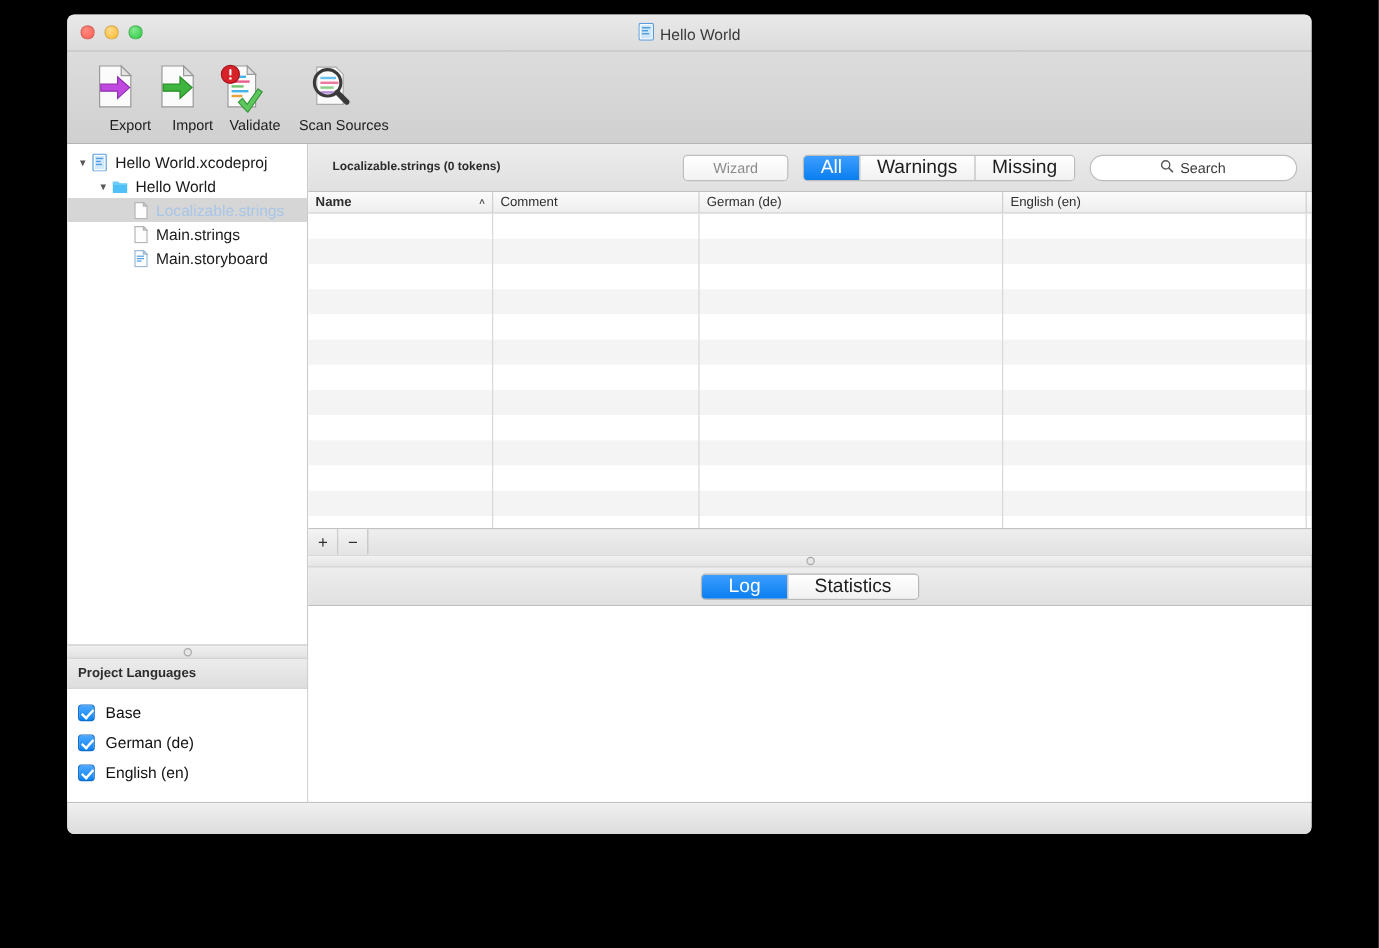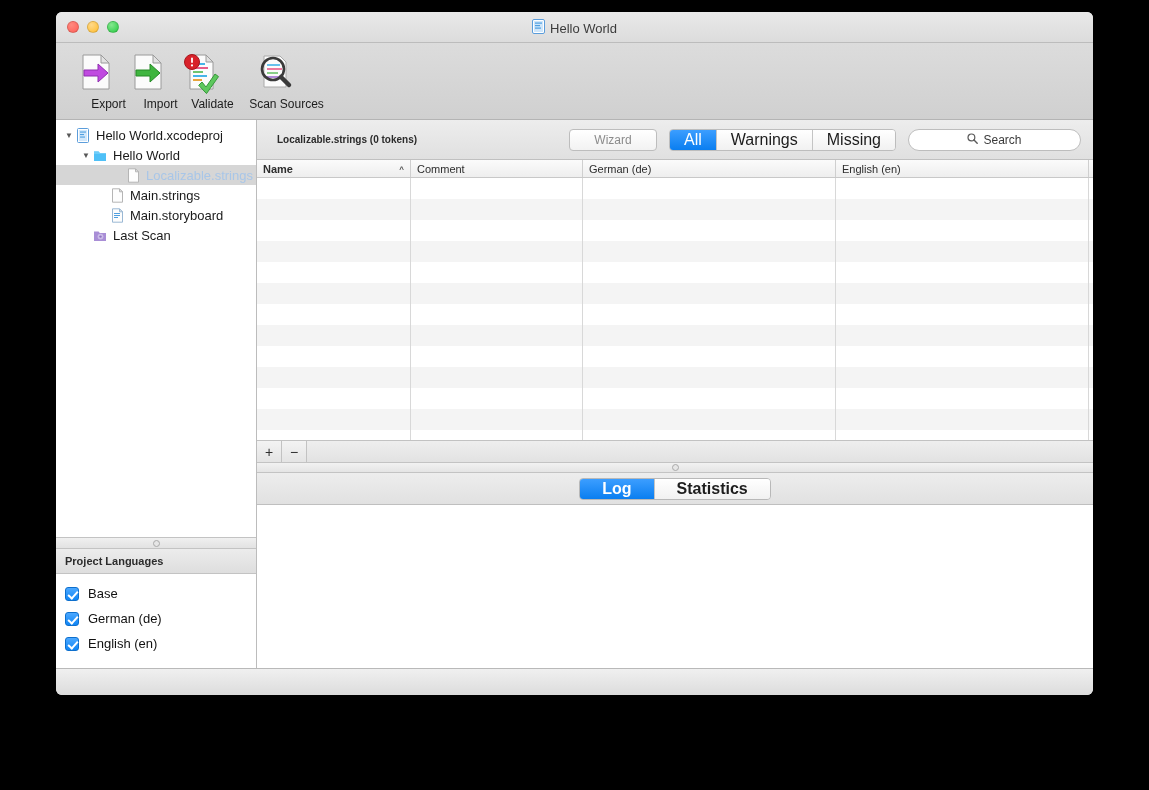--- a/index.html
+++ b/index.html
@@ -330,21 +330,20 @@
     display: flex;
     align-items: center;
     justify-content: center;
   }
   .log-seg {
     display: flex;
     height: 22px;
     border: 1px solid #b8b8b8;
     border-radius: 4px;
     overflow: hidden;
-    font-weight: bold;
   }
   .log-seg .seg { padding: 0 22px; }
   .log-body {
     flex: 1;
     background: #ffffff;
     border-top: none;
   }
 
   
   .statusbar {
@@ -454,21 +453,21 @@
             <span>Hello World.xcodeproj</span>
           </div>
           <div class="tree-row" style="padding-left: 23px;">
             <span class="disc">▼</span>
             <svg width="15" height="15" viewBox="0 0 15 15" class="tree-ico">
               <path d="M1 3.5 h4.6 l1.2 1.4 h6.2 v8 h-12 z" fill="#4fc0f7"></path>
               <path d="M1 3.5 h4.6 l1.2 1.4 h6.2 v1.2 h-12 z" fill="#6fcdf9"></path>
             </svg>
             <span>Hello World</span>
           </div>
-          <div class="tree-row selected" style="padding-left: 56px;">
+          <div class="tree-row selected" style="padding-left: 40px;">
             <span class="disc"></span>
             <svg width="15" height="15" viewBox="0 0 15 15" class="tree-ico">
               <path d="M2.5 0.8 h7 l3 3 v10.4 h-10 z" fill="#fdfdfd" stroke="#b5b5b5"></path>
               <path d="M9.5 0.8 v3 h3 z" fill="#e7e7e7" stroke="#b5b5b5"></path>
             </svg>
             <span>Localizable.strings</span>
           </div>
           <div class="tree-row" style="padding-left: 40px;">
             <span class="disc"></span>
             <svg width="15" height="15" viewBox="0 0 15 15" class="tree-ico">
@@ -481,29 +480,20 @@
             <span class="disc"></span>
             <svg width="15" height="15" viewBox="0 0 15 15" class="tree-ico">
               <path d="M2.5 0.8 h7 l3 3 v10.4 h-10 z" fill="#fdfdfd" stroke="#9ab8d4"></path>
               <path d="M9.5 0.8 v3 h3 z" fill="#e7e7e7" stroke="#9ab8d4"></path>
               <rect x="4" y="5" width="6" height="1" fill="#4f9fe0"></rect>
               <rect x="4" y="7" width="6" height="1" fill="#4f9fe0"></rect>
               <rect x="4" y="9" width="4" height="1" fill="#4f9fe0"></rect>
             </svg>
             <span>Main.storyboard</span>
           </div>
-          <div class="tree-row" style="padding-left: 23px;">
-            <span class="disc"></span>
-            <svg width="15" height="15" viewBox="0 0 15 15" class="tree-ico">
-              <path d="M1 3.5 h4.6 l1.2 1.4 h6.2 v8 h-12 z" fill="#a98ed6"></path>
-              <circle cx="7.5" cy="8.6" r="2.9" fill="#cbbce8"></circle>
-              <circle cx="7.5" cy="8.6" r="1.2" fill="#8e74c0"></circle>
-            </svg>
-            <span>Last Scan</span>
-          </div>
         </div>
 
       <div class="splitter-h">
         <span class="grip"></span>
       </div>
 
       <div class="lang-header">
         <span>Project Languages</span>
       </div>
       <div class="lang-list" id="langs">

